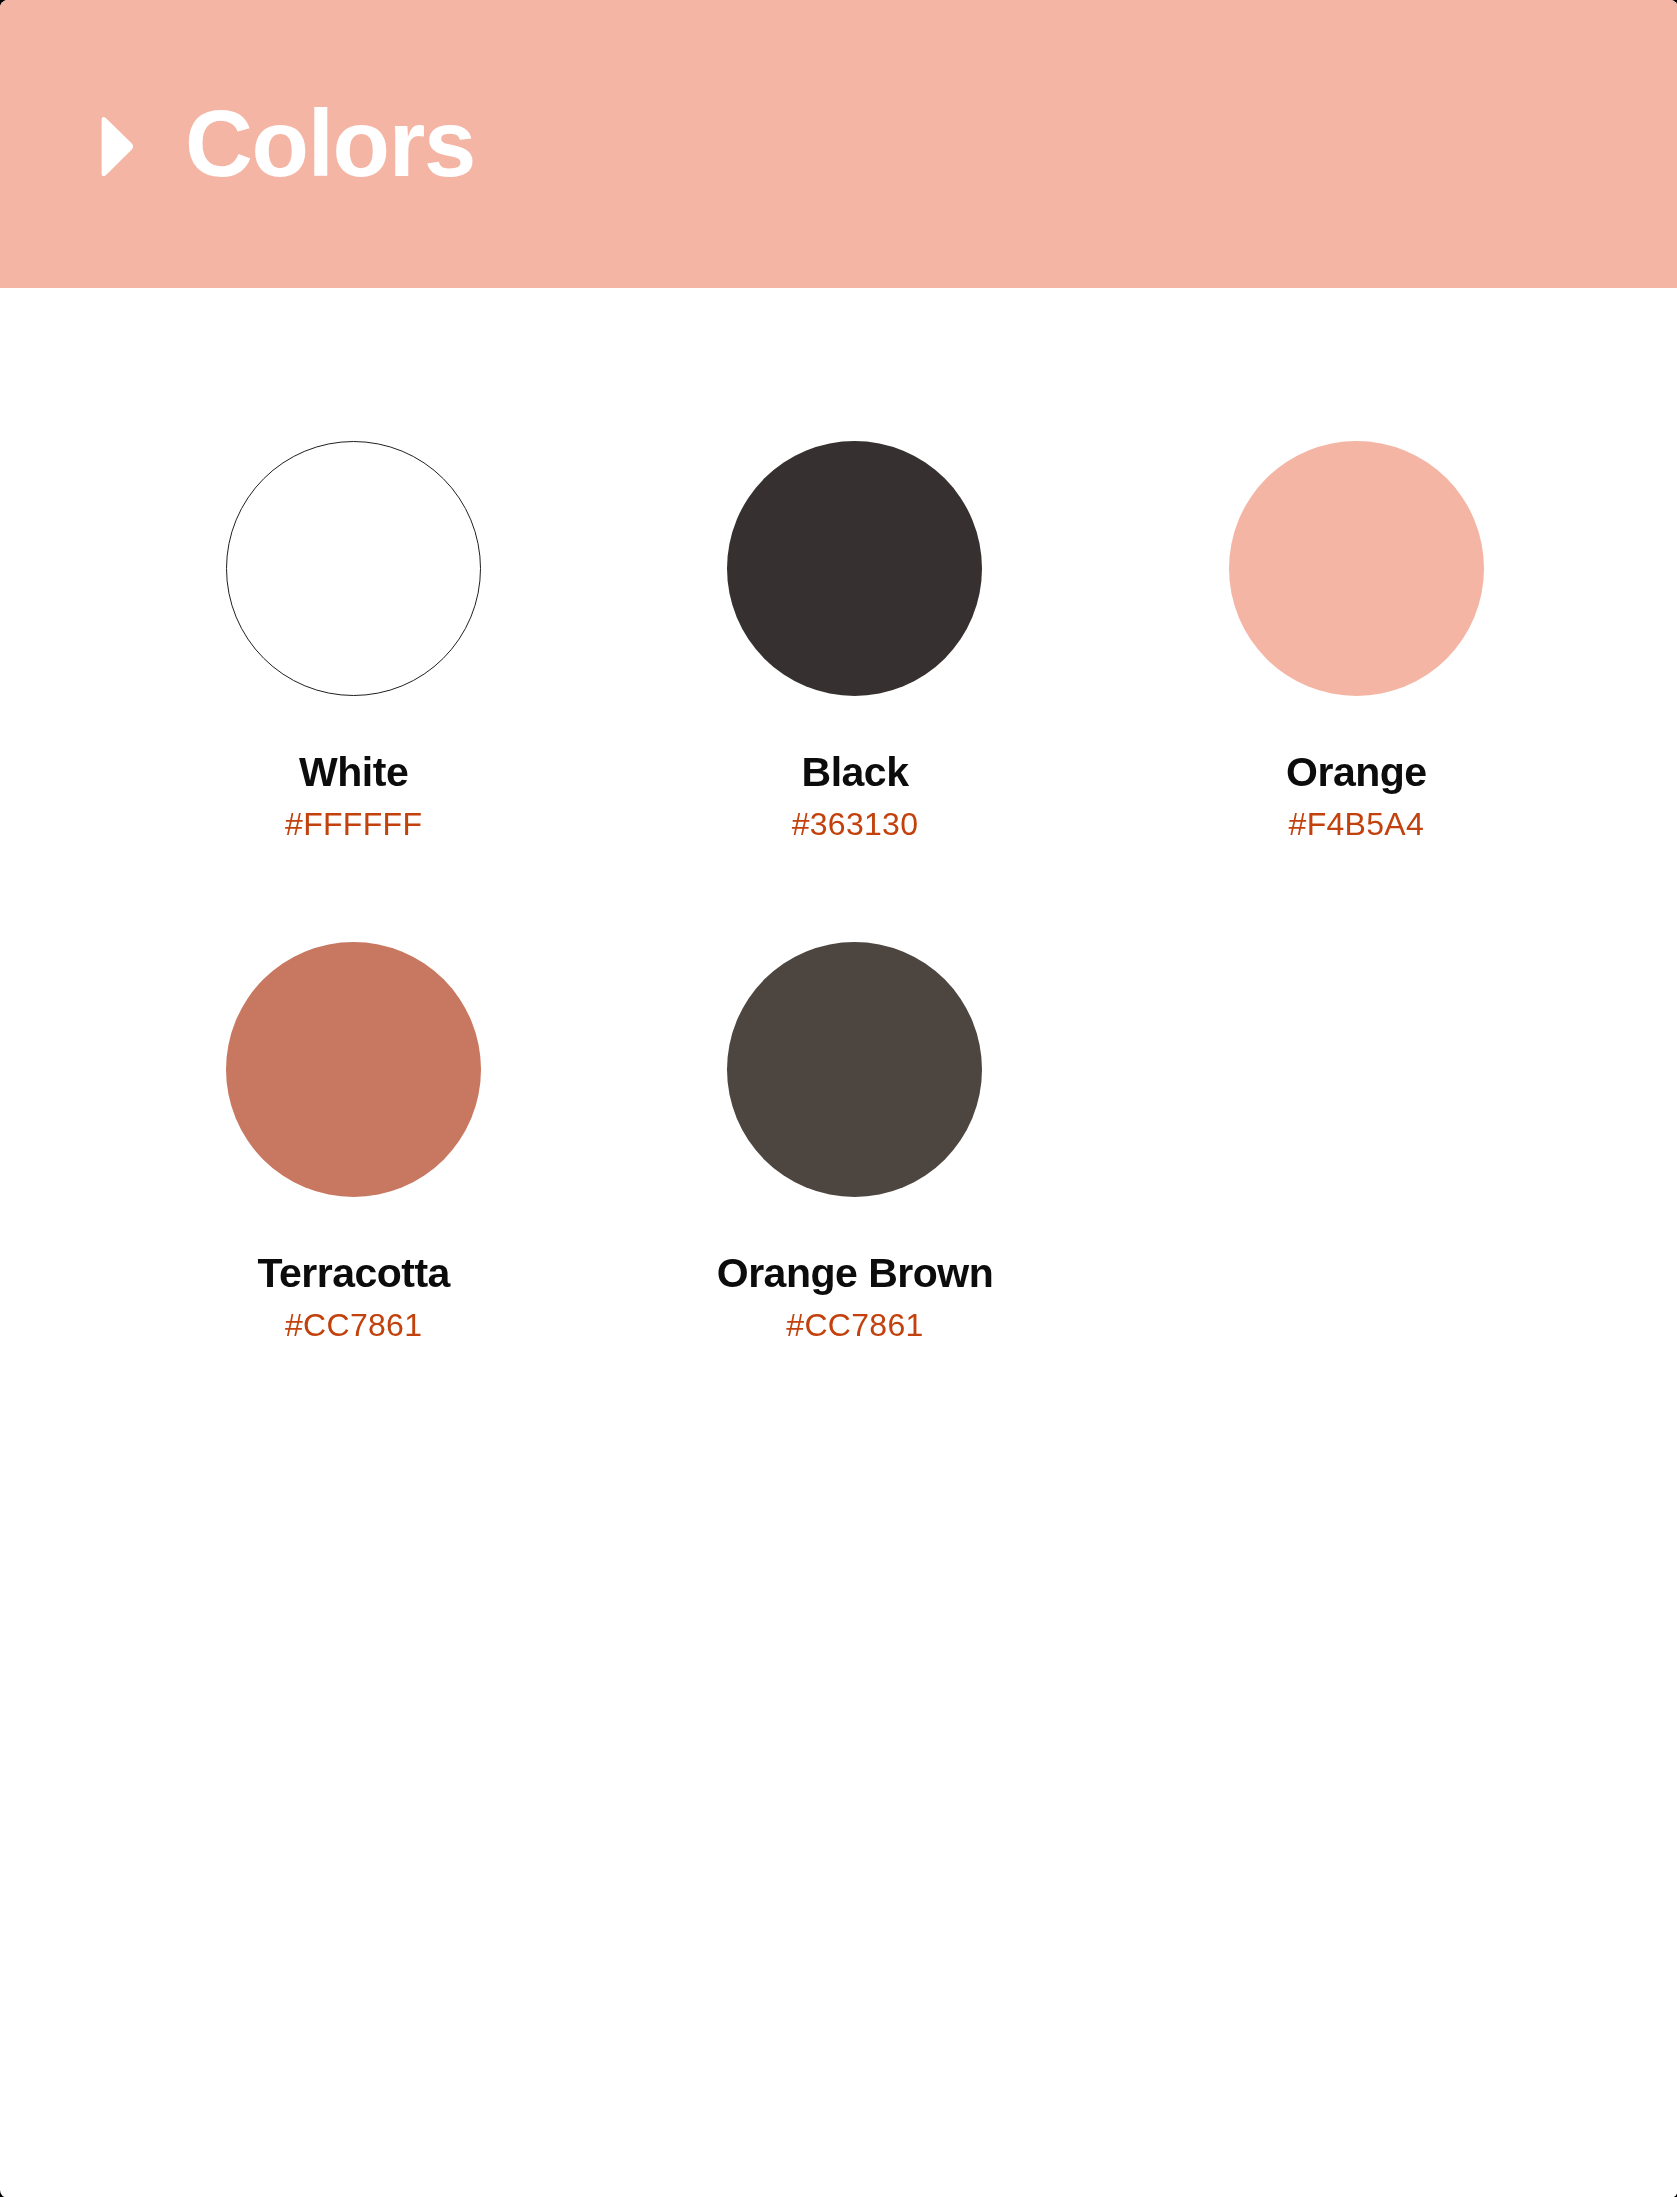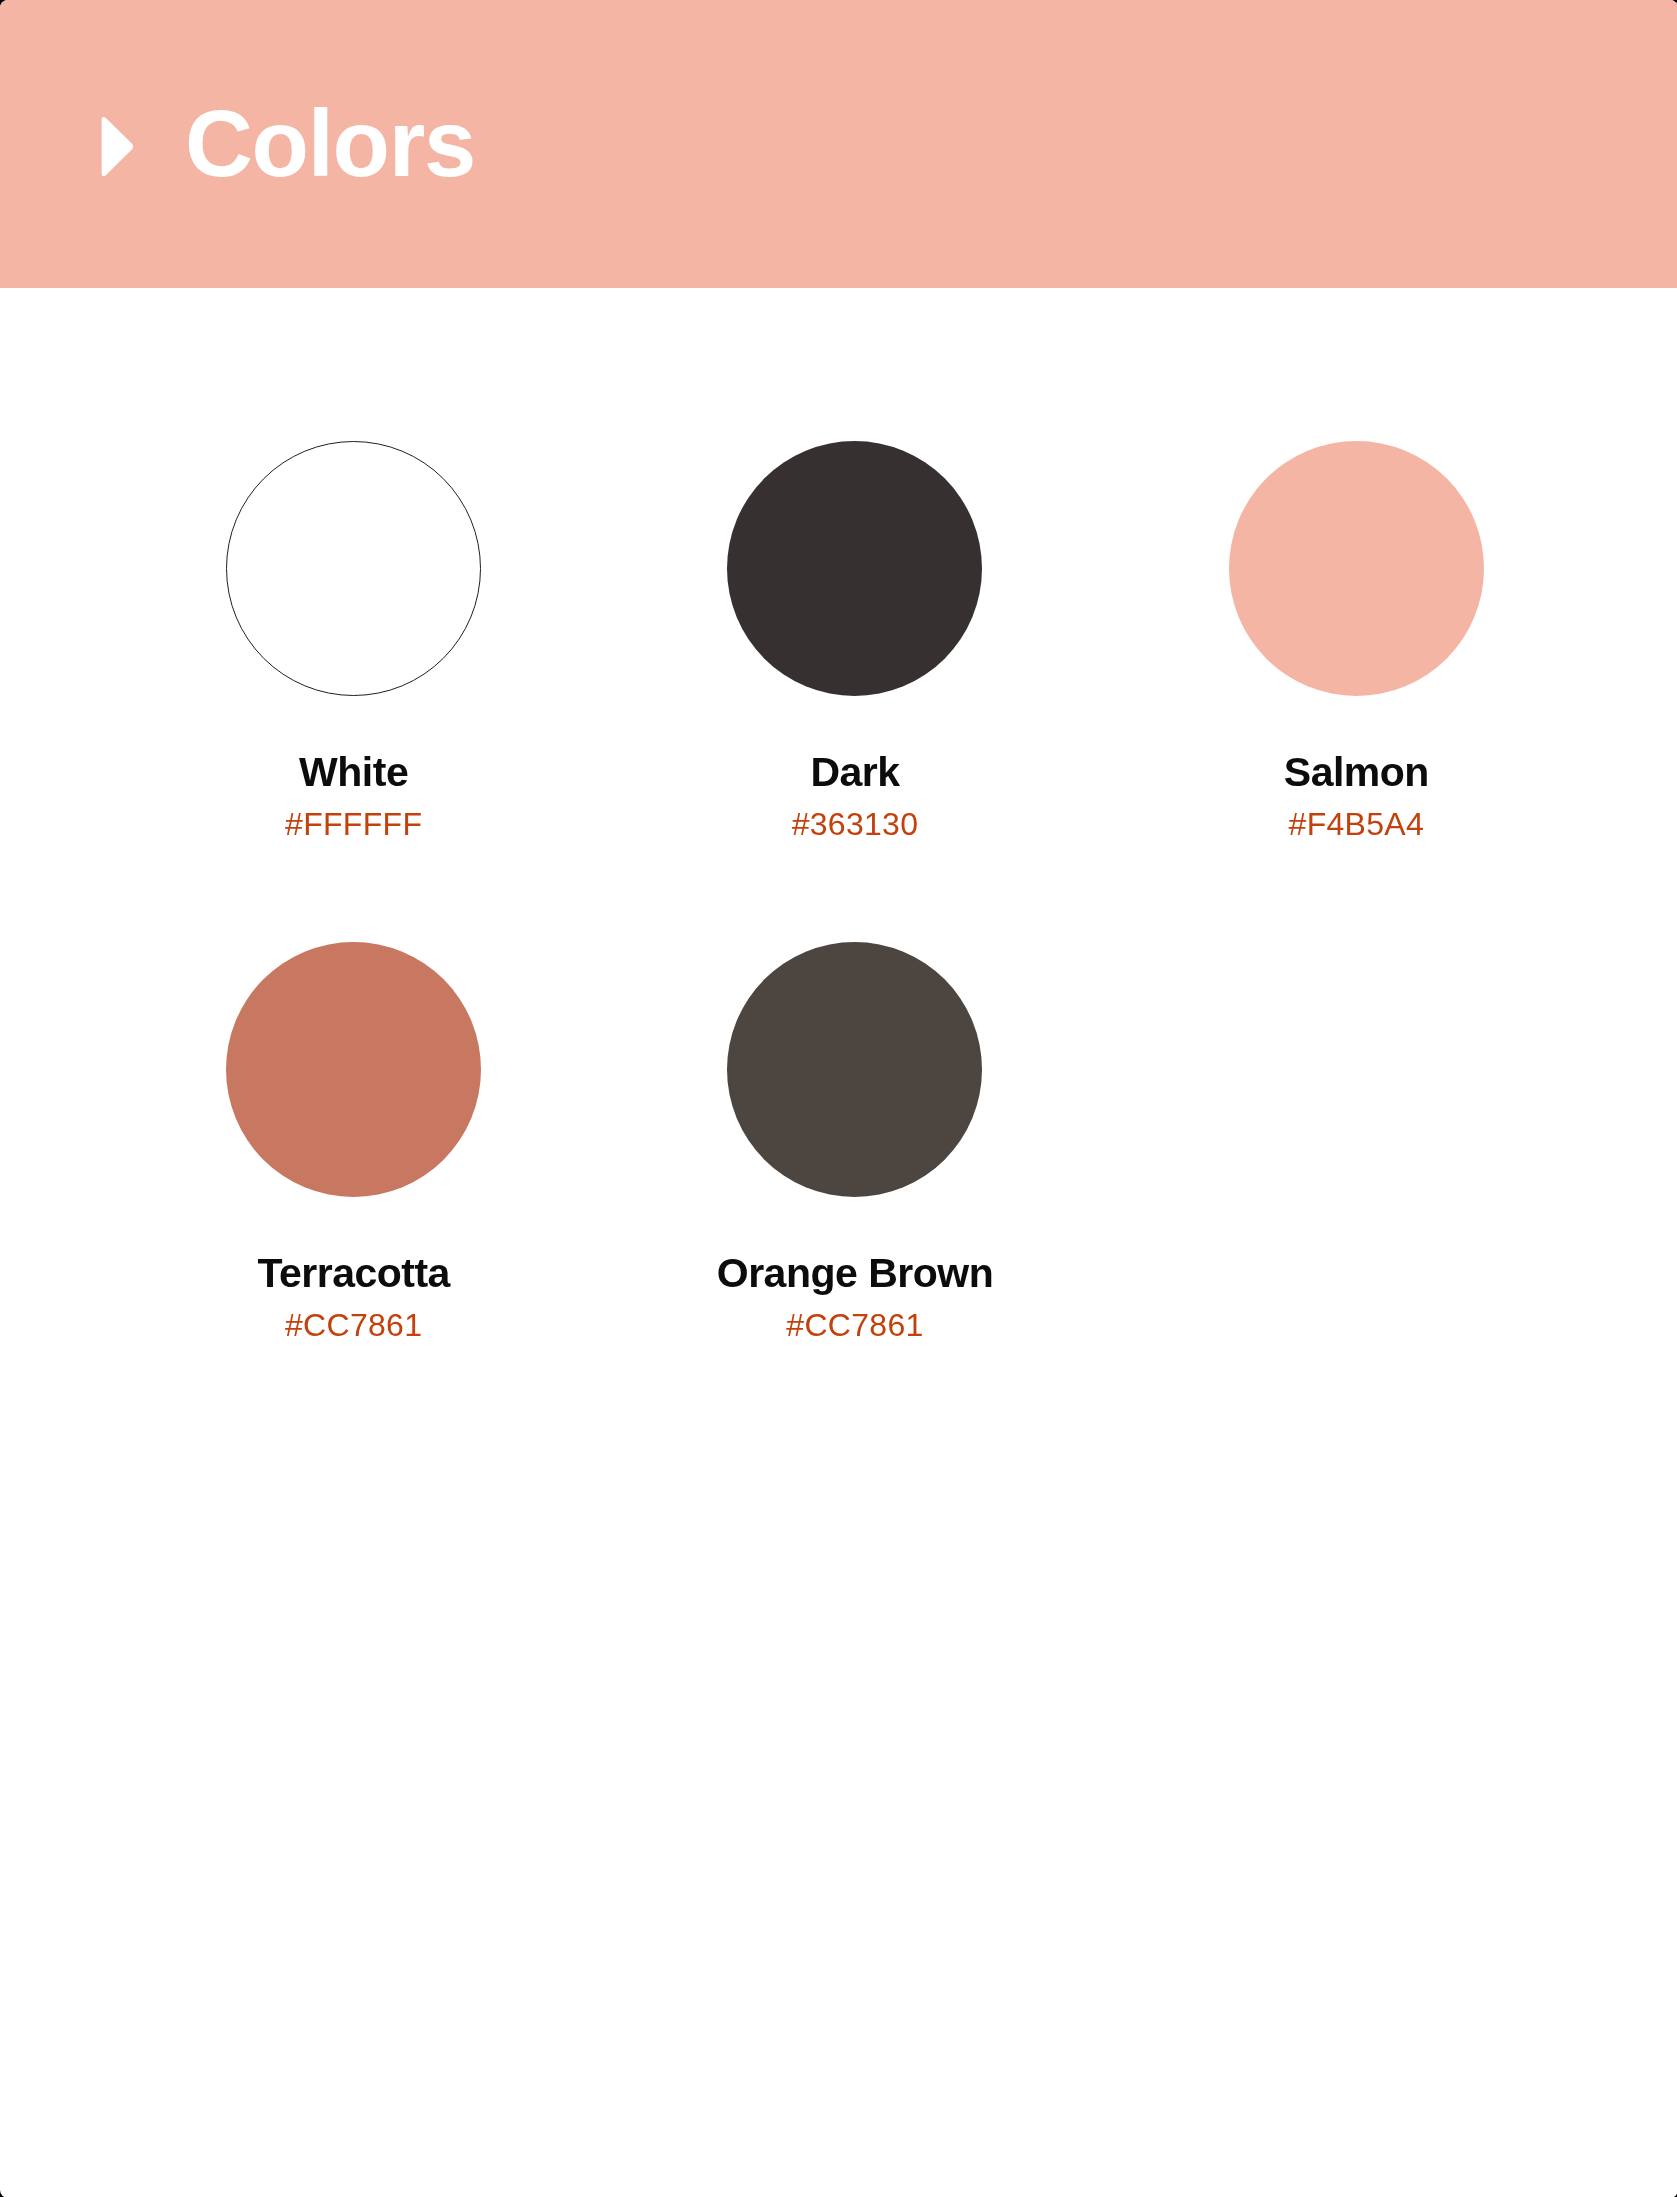--- a/index.html
+++ b/index.html
@@ -116,26 +116,26 @@
   </div>
 
   <div id="grid">
       <div class="swatch">
         <div class="swatch-circle outlined" style="background: rgb(255, 255, 255); border-color: rgb(35, 31, 32);"></div>
         <div class="swatch-name">White</div>
         <div class="swatch-hex">#FFFFFF</div>
       </div>
       <div class="swatch">
         <div class="swatch-circle" style="background: rgb(54, 49, 48);"></div>
-        <div class="swatch-name">Dark</div>
+        <div class="swatch-name">Black</div>
         <div class="swatch-hex">#363130</div>
       </div>
       <div class="swatch">
         <div class="swatch-circle" style="background: rgb(244, 181, 164);"></div>
-        <div class="swatch-name">Salmon</div>
+        <div class="swatch-name">Orange</div>
         <div class="swatch-hex">#F4B5A4</div>
       </div>
       <div class="swatch">
         <div class="swatch-circle" style="background: rgb(200, 119, 96);"></div>
         <div class="swatch-name">Terracotta</div>
         <div class="swatch-hex">#CC7861</div>
       </div>
       <div class="swatch">
         <div class="swatch-circle" style="background: rgb(76, 69, 64);"></div>
         <div class="swatch-name">Orange Brown</div>

